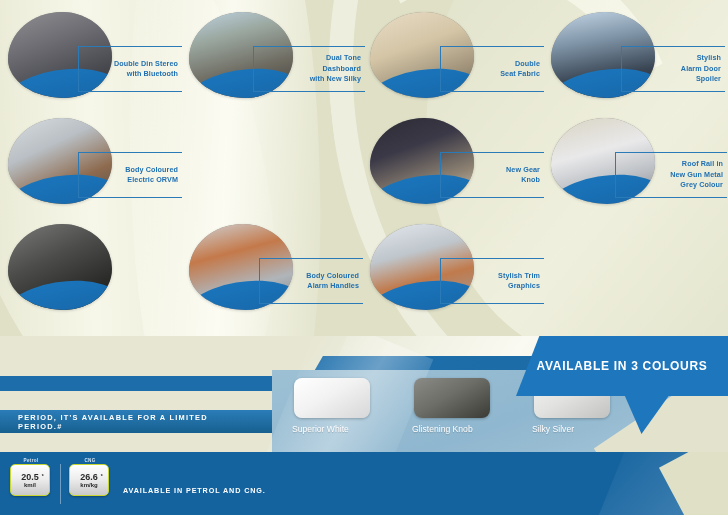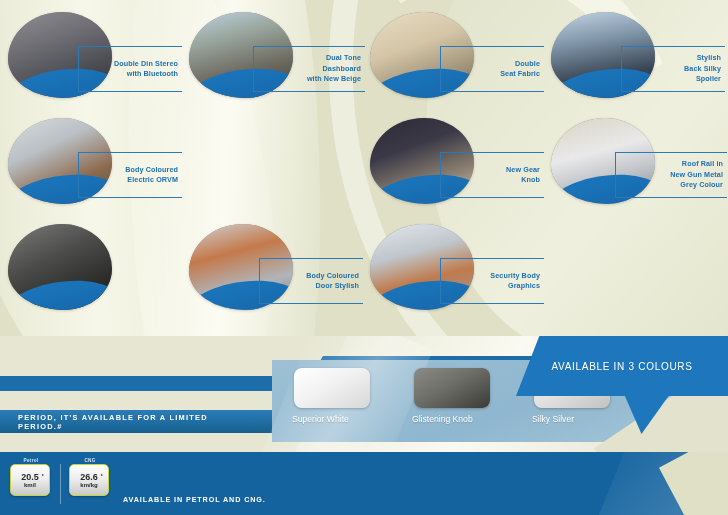--- a/index.html
+++ b/index.html
@@ -95,21 +95,21 @@
   .strip.s2 { left:-40px; top:40px; width:330px; height:15px; transform:skewX(-30deg); background:#1c6daa; }
   .strip.s3 { left:-40px; top:74px; width:570px; height:23px; transform:skewX(-30deg); background:linear-gradient(180deg,#2a7cb8,#17608f); }
   .hurry {
     position:absolute; left:18px; top:78px; width:230px; height:16px;
     color:#fff; font-size:7.4px; font-weight:bold; letter-spacing:1.25px;
     display:flex; align-items:center;
   }
 
   
   .colours {
-    position:absolute; left:272px; top:24px; width:456px; height:82px;
+    position:absolute; left:272px; top:34px; width:456px; height:82px;
     background:linear-gradient(160deg,#9dc0d4 0%,#8fb7cf 55%,#a7c6d8 100%);
   }
   .colours-sheen {
     position:absolute; left:10px; top:-40px; width:120px; height:190px;
     background:linear-gradient(100deg, rgba(255,255,255,0) 0%, rgba(255,255,255,.35) 50%, rgba(255,255,255,0) 100%);
     transform:rotate(22deg);
   }
   .swatch-row { position:absolute; left:0; top:8px; width:456px; display:flex; gap:24px; padding-left:16px; }
   .swatch { width:96px; }
   .chip {
@@ -132,21 +132,21 @@
     background:#1e77bd;
     clip-path:polygon(11% 0, 100% 0, 100% 100%, 0 100%);
   }
   .callout .tail {
     position:absolute; left:108px; top:58px; width:46px; height:40px;
     background:#1e77bd;
     clip-path:polygon(0 0, 100% 0, 38% 100%);
   }
   .callout .txt {
     position:absolute; inset:0; display:flex; align-items:center; justify-content:center;
-    color:#fff; font-size:10px; font-weight:normal; letter-spacing:.7px;
+    color:#fff; font-size:12px; font-weight:bold; letter-spacing:.7px;
   }
   .diag-cream {
     position:absolute; left:612px; top:52px; width:180px; height:120px;
     background:#e3e3cd; transform:rotate(-34deg);
   }
 
   
   .footer { position:absolute; left:0; top:452px; width:728px; height:63px; background:#14639f; overflow:hidden; }
   .footer-sheen {
     position:absolute; right:-30px; top:-40px; width:150px; height:190px;
@@ -166,21 +166,21 @@
     background:linear-gradient(180deg,#ffffff 0%,#eeeeee 45%,#c9c9c9 100%);
     display:flex; flex-direction:column; align-items:center; justify-content:center;
     box-shadow:0 1px 2px rgba(0,0,0,.3);
   }
   .mbadge .num { font-size:9px; font-weight:bold; color:#2a2a2a; line-height:10px; position:relative; }
   .mbadge .num sup { font-size:5px; position:absolute; top:-1px; right:-5px; }
   .mbadge .unit { font-size:6px; font-weight:bold; color:#2a2a2a; line-height:7px; }
   .mdiv { width:1px; height:40px; background:rgba(255,255,255,.38); margin-top:6px; }
   .mtext {
     color:#ffffff; font-size:7.2px; font-weight:bold; letter-spacing:.9px;
-    margin-top:37px; margin-left:4px; white-space:nowrap;
+    margin-top:28px; margin-left:4px; white-space:nowrap;
   }
 </style>
 </head>
 <body>
 
 <div id="page">
 
   <div class="swoosh sw1"></div>
   <div class="swoosh sw2"></div>
   <div class="swoosh sw3"></div>
@@ -199,41 +199,41 @@
         </div>
       </div>
       <div class="feat lbl-wide" style="left: 185px; top: 4px;">
         <div class="blob">
           <div class="ph" style="background: linear-gradient(165deg, rgb(191, 211, 226) 0%, rgb(154, 167, 159) 30%, rgb(109, 106, 96) 65%, rgb(61, 59, 54) 100%);"></div>
           <div class="wedge"></div>
         </div>
         <div class="lbl">
           <span>Dual Tone</span>
           <span>Dashboard</span>
-          <span>with New Beige</span>
+          <span>with New Silky</span>
         </div>
       </div>
       <div class="feat" style="left: 366px; top: 4px;">
         <div class="blob">
           <div class="ph" style="background: linear-gradient(160deg, rgb(232, 221, 198) 0%, rgb(212, 197, 166) 40%, rgb(156, 143, 119) 75%, rgb(78, 74, 66) 100%);"></div>
           <div class="wedge"></div>
         </div>
         <div class="lbl">
           <span>Double</span>
           <span>Seat Fabric</span>
         </div>
       </div>
       <div class="feat" style="left: 547px; top: 4px;">
         <div class="blob">
           <div class="ph" style="background: linear-gradient(170deg, rgb(195, 214, 230) 0%, rgb(126, 147, 166) 35%, rgb(58, 70, 84) 70%, rgb(29, 36, 48) 100%);"></div>
           <div class="wedge"></div>
         </div>
         <div class="lbl">
           <span>Stylish</span>
-          <span>Back Silky</span>
+          <span>Alarm Door</span>
           <span>Spoiler</span>
         </div>
       </div>
       <div class="feat" style="left: 4px; top: 110px;">
         <div class="blob">
           <div class="ph" style="background: linear-gradient(155deg, rgb(217, 221, 224) 0%, rgb(185, 191, 196) 35%, rgb(141, 106, 78) 70%, rgb(82, 80, 78) 100%);"></div>
           <div class="wedge"></div>
         </div>
         <div class="lbl">
           <span>Body Coloured</span>
@@ -267,30 +267,30 @@
           <div class="wedge"></div>
         </div>
       </div>
       <div class="feat" style="left: 185px; top: 216px;">
         <div class="blob">
           <div class="ph" style="background: linear-gradient(165deg, rgb(207, 212, 216) 0%, rgb(196, 121, 74) 35%, rgb(176, 181, 186) 68%, rgb(125, 129, 134) 100%);"></div>
           <div class="wedge"></div>
         </div>
         <div class="lbl">
           <span>Body Coloured</span>
-          <span>Door Stylish</span>
+          <span>Alarm Handles</span>
         </div>
       </div>
       <div class="feat" style="left: 366px; top: 216px;">
         <div class="blob">
           <div class="ph" style="background: linear-gradient(165deg, rgb(227, 232, 236) 0%, rgb(191, 198, 204) 35%, rgb(192, 122, 76) 62%, rgb(154, 160, 166) 100%);"></div>
           <div class="wedge"></div>
         </div>
         <div class="lbl">
-          <span>Security Body</span>
+          <span>Stylish Trim</span>
           <span>Graphics</span>
         </div>
       </div>
     </div>
 
   <div class="band">
     <div class="band-bg"></div>
     <div class="band-sw"></div>
 
     <div class="strip s1"></div>

